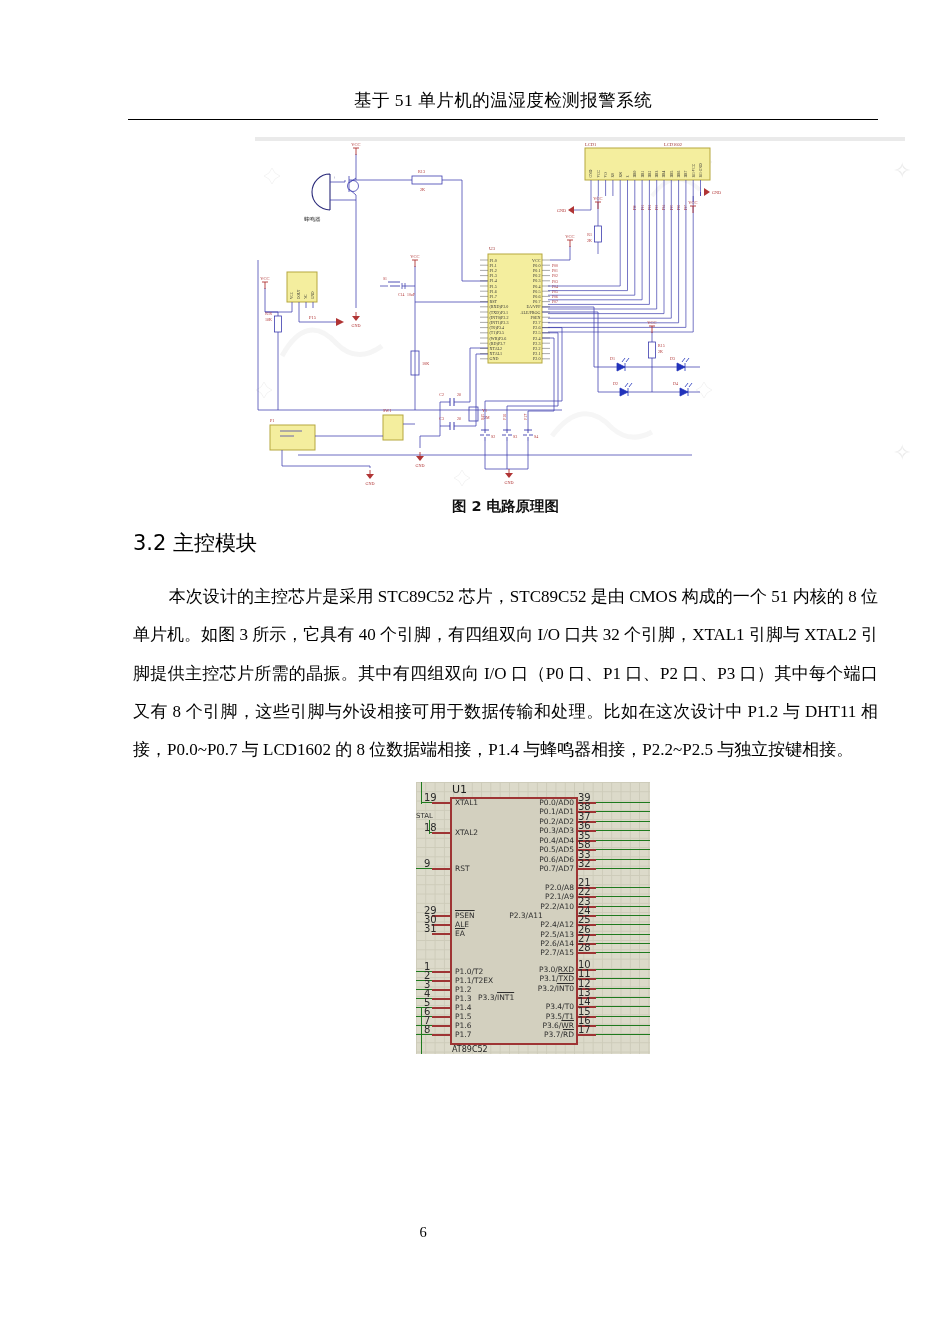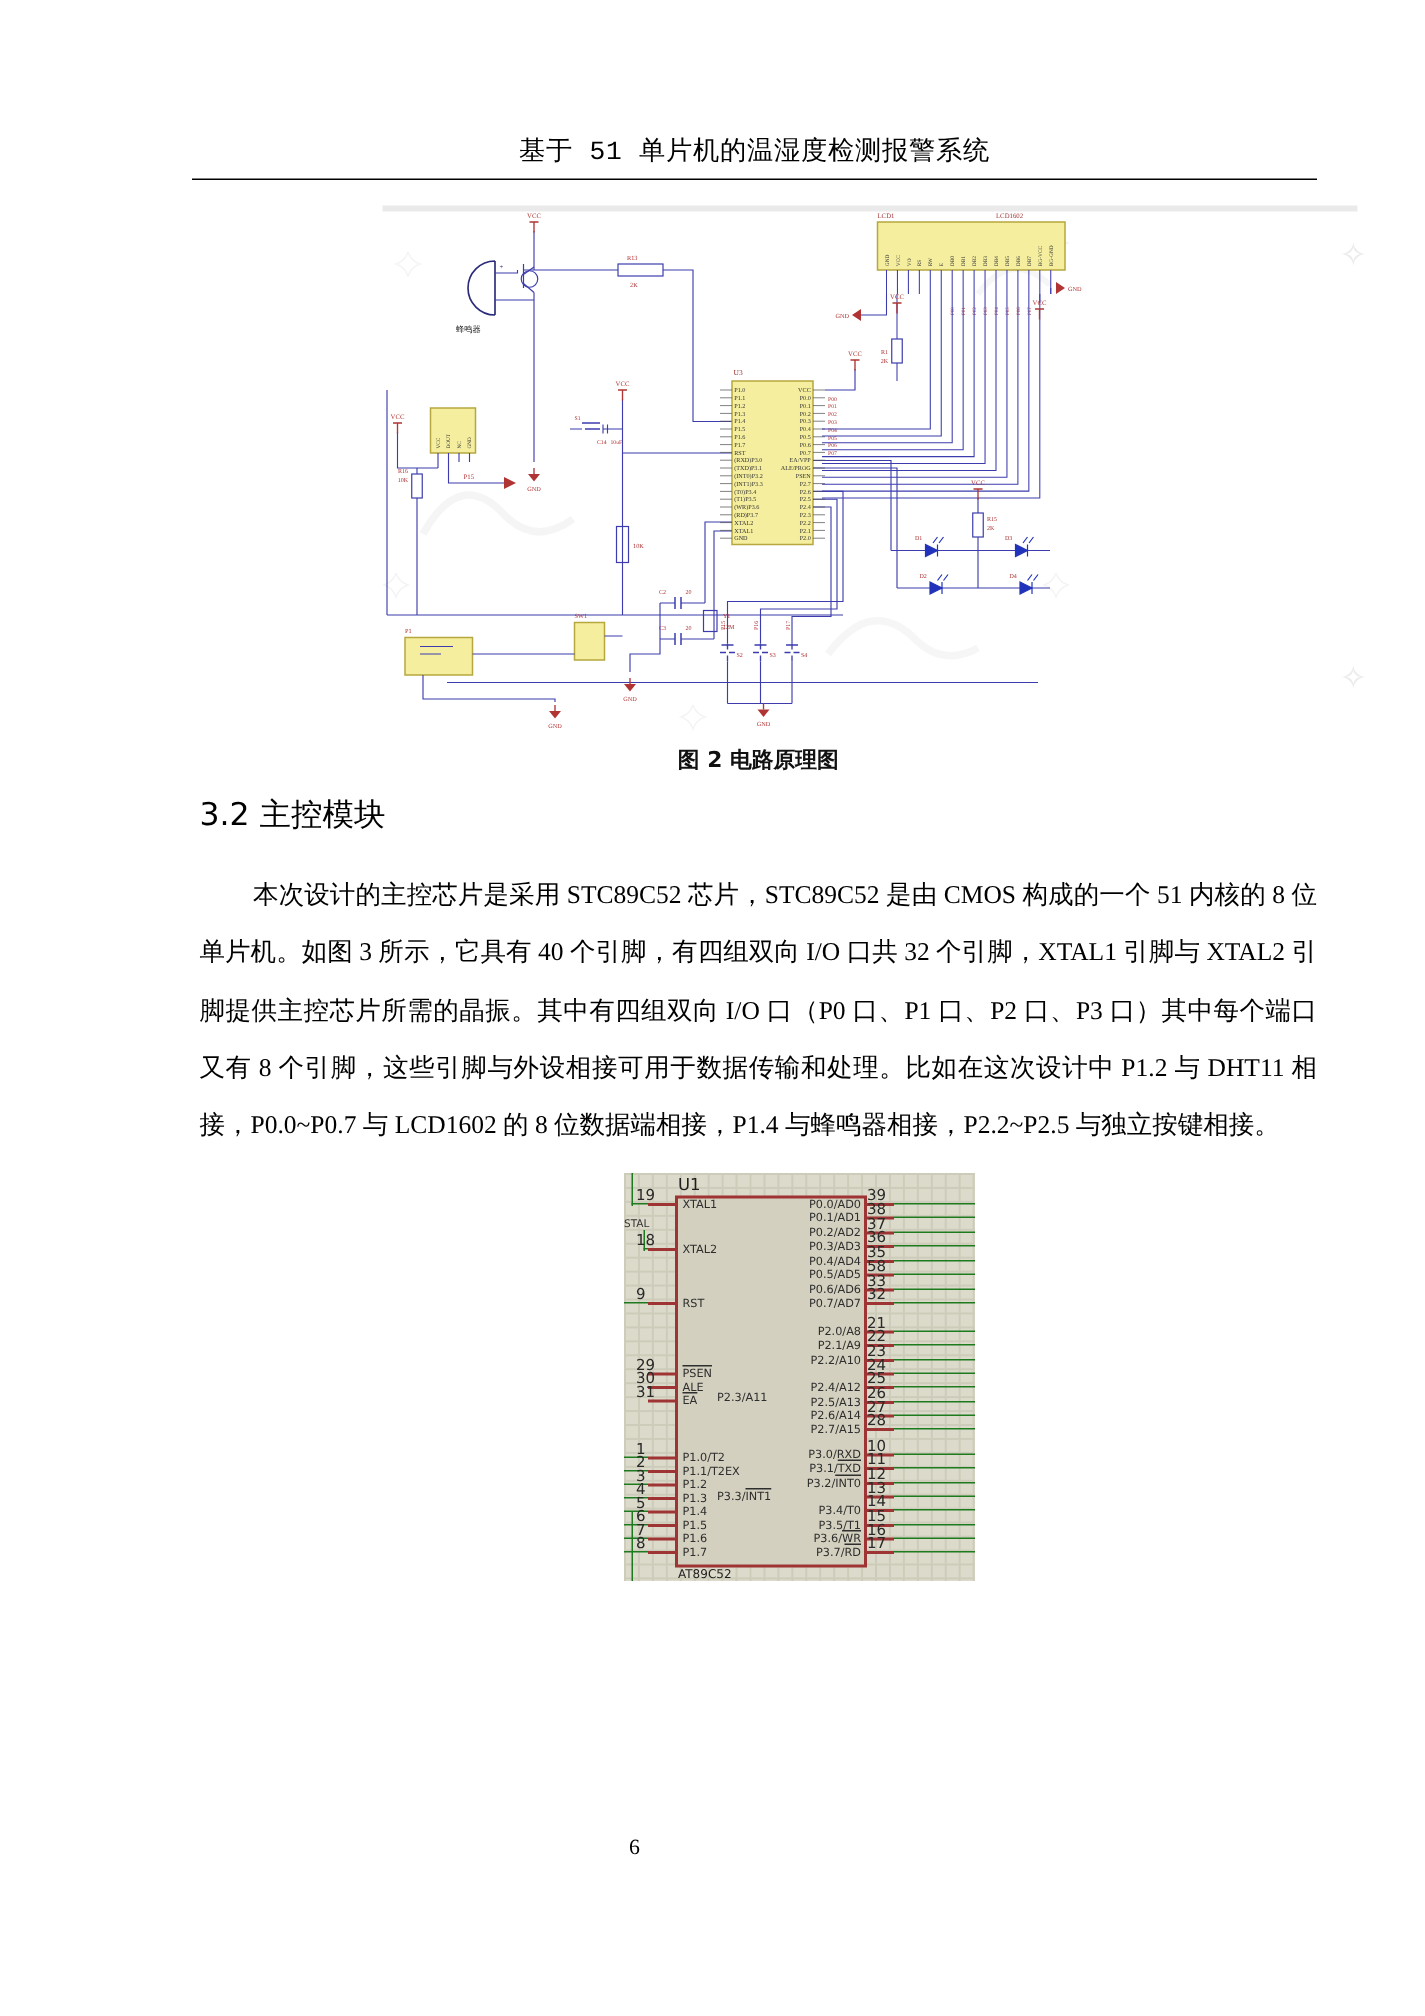--- a/index.html
+++ b/index.html
@@ -1,19 +1,19 @@
 <!DOCTYPE html>
 <html><head>
 <meta charset="utf-8">
 <style>
   html,body{margin:0;padding:0;background:#ffffff;}
   .page{position:relative;width:950px;height:1344px;background:#fff;overflow:hidden;
         font-family:"Liberation Serif","DejaVu Serif",serif;color:#000;}
   .abs{position:absolute;}
-  .hdr-title{top:88px;left:128px;width:750px;text-align:center;font-size:17.5px;letter-spacing:.5px;font-family:Liberation Mono, monospace;}
+  .hdr-title{top:88px;left:128px;width:750px;text-align:center;font-size:17.5px;letter-spacing:.5px;}
   .hdr-rule{top:119px;left:128px;width:750px;height:0;border-top:1.8px solid #000;}
   .fig2{top:136px;left:252px;width:470px;height:356px;}
   .fig2-strip{top:137px;left:255px;width:650px;height:4px;background:#dedede;opacity:.65;}
   .cap{left:133px;width:745px;text-align:center;font-family:"DejaVu Sans","Liberation Sans",sans-serif;
        font-weight:bold;font-size:14.5px;color:#111;}
   .cap2{top:497px;}
   .cap3{top:1060px;}
   .sec-h{top:529px;left:133px;font-family:"DejaVu Sans","Liberation Sans",sans-serif;
          font-size:21px;font-weight:400;color:#000;}
   .bodyp{left:133px;width:745px;font-size:17px;line-height:38.3px;text-align:justify;
@@ -450,21 +450,21 @@
       <div class="gwire" style="left: 180px; top: 114px; width: 54px;"></div>
       <div class="pnum" style="left: 162px; top: 105px;">22</div>
       <div class="plab r" style="left: 62px; top: 110px; width: 96px; text-align: right;"><span>P2.1/A9</span></div>
       <div class="stub" style="left: 162px; top: 124px; width: 18px;"></div>
       <div class="gwire" style="left: 180px; top: 124px; width: 54px;"></div>
       <div class="pnum" style="left: 162px; top: 115px;">23</div>
       <div class="plab r" style="left: 62px; top: 120px; width: 96px; text-align: right;"><span>P2.2/A10</span></div>
       <div class="stub" style="left: 162px; top: 133px; width: 18px;"></div>
       <div class="gwire" style="left: 180px; top: 133px; width: 54px;"></div>
       <div class="pnum" style="left: 162px; top: 124px;">24</div>
-      <div class="plab r" style="left: 62px; top: 145px; width: 96px; text-align: left;"><span>P2.3/A11</span></div>
+      <div class="plab r" style="left: 62px; top: 129px; width: 96px; text-align: center;"><span>P2.3/A11</span></div>
       <div class="stub" style="left: 162px; top: 142px; width: 18px;"></div>
       <div class="gwire" style="left: 180px; top: 142px; width: 54px;"></div>
       <div class="pnum" style="left: 162px; top: 133px;">25</div>
       <div class="plab r" style="left: 62px; top: 138px; width: 96px; text-align: right;"><span>P2.4/A12</span></div>
       <div class="stub" style="left: 162px; top: 152px; width: 18px;"></div>
       <div class="gwire" style="left: 180px; top: 152px; width: 54px;"></div>
       <div class="pnum" style="left: 162px; top: 143px;">26</div>
       <div class="plab r" style="left: 62px; top: 148px; width: 96px; text-align: right;"><span>P2.5/A13</span></div>
       <div class="stub" style="left: 162px; top: 161px; width: 18px;"></div>
       <div class="gwire" style="left: 180px; top: 161px; width: 54px;"></div>

